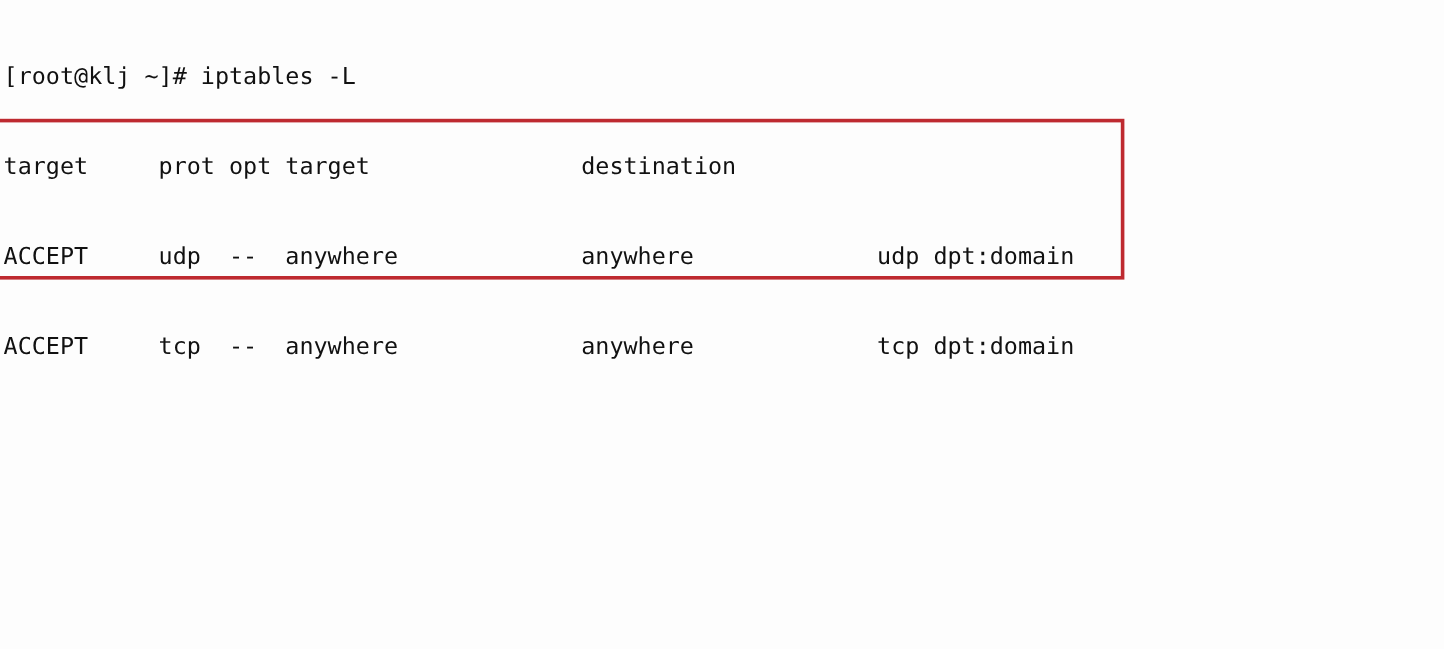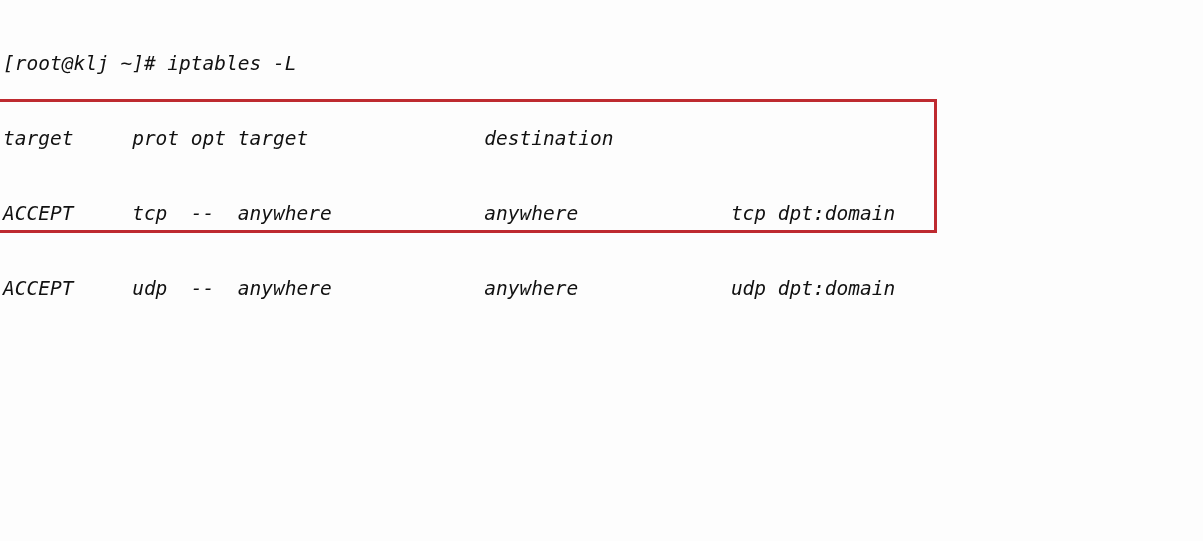--- a/index.html
+++ b/index.html
@@ -10,21 +10,20 @@
   #terminal {
     position: relative;
     width: 1203px;
     height: 541px;
     background: #fdfdfd;
     overflow: hidden;
     font-family: "DejaVu Sans Mono", "Liberation Mono", monospace;
     font-size: 19.5px;
     line-height: 25px;
     color: #111111;
-    font-style: italic;
     -webkit-font-smoothing: none;
   }
   #screen-lines {
     position: absolute;
     left: 3px;
     top: 1px;
     white-space: pre;
     letter-spacing: 0px;
   }
   .line {
@@ -46,22 +45,22 @@
   }
 </style>
 </head>
 <body>
 
 <div id="terminal">
 
   <div id="screen-lines">
     <span class="line">[root@klj ~]# iptables -L</span>
     <span class="line">target     prot opt target               destination</span>
+    <span class="line">ACCEPT     udp  --  anywhere             anywhere             udp dpt:domain</span>
     <span class="line">ACCEPT     tcp  --  anywhere             anywhere             tcp dpt:domain</span>
-    <span class="line">ACCEPT     udp  --  anywhere             anywhere             udp dpt:domain</span>
     
     
     
     
     
     
     
     
     
     

